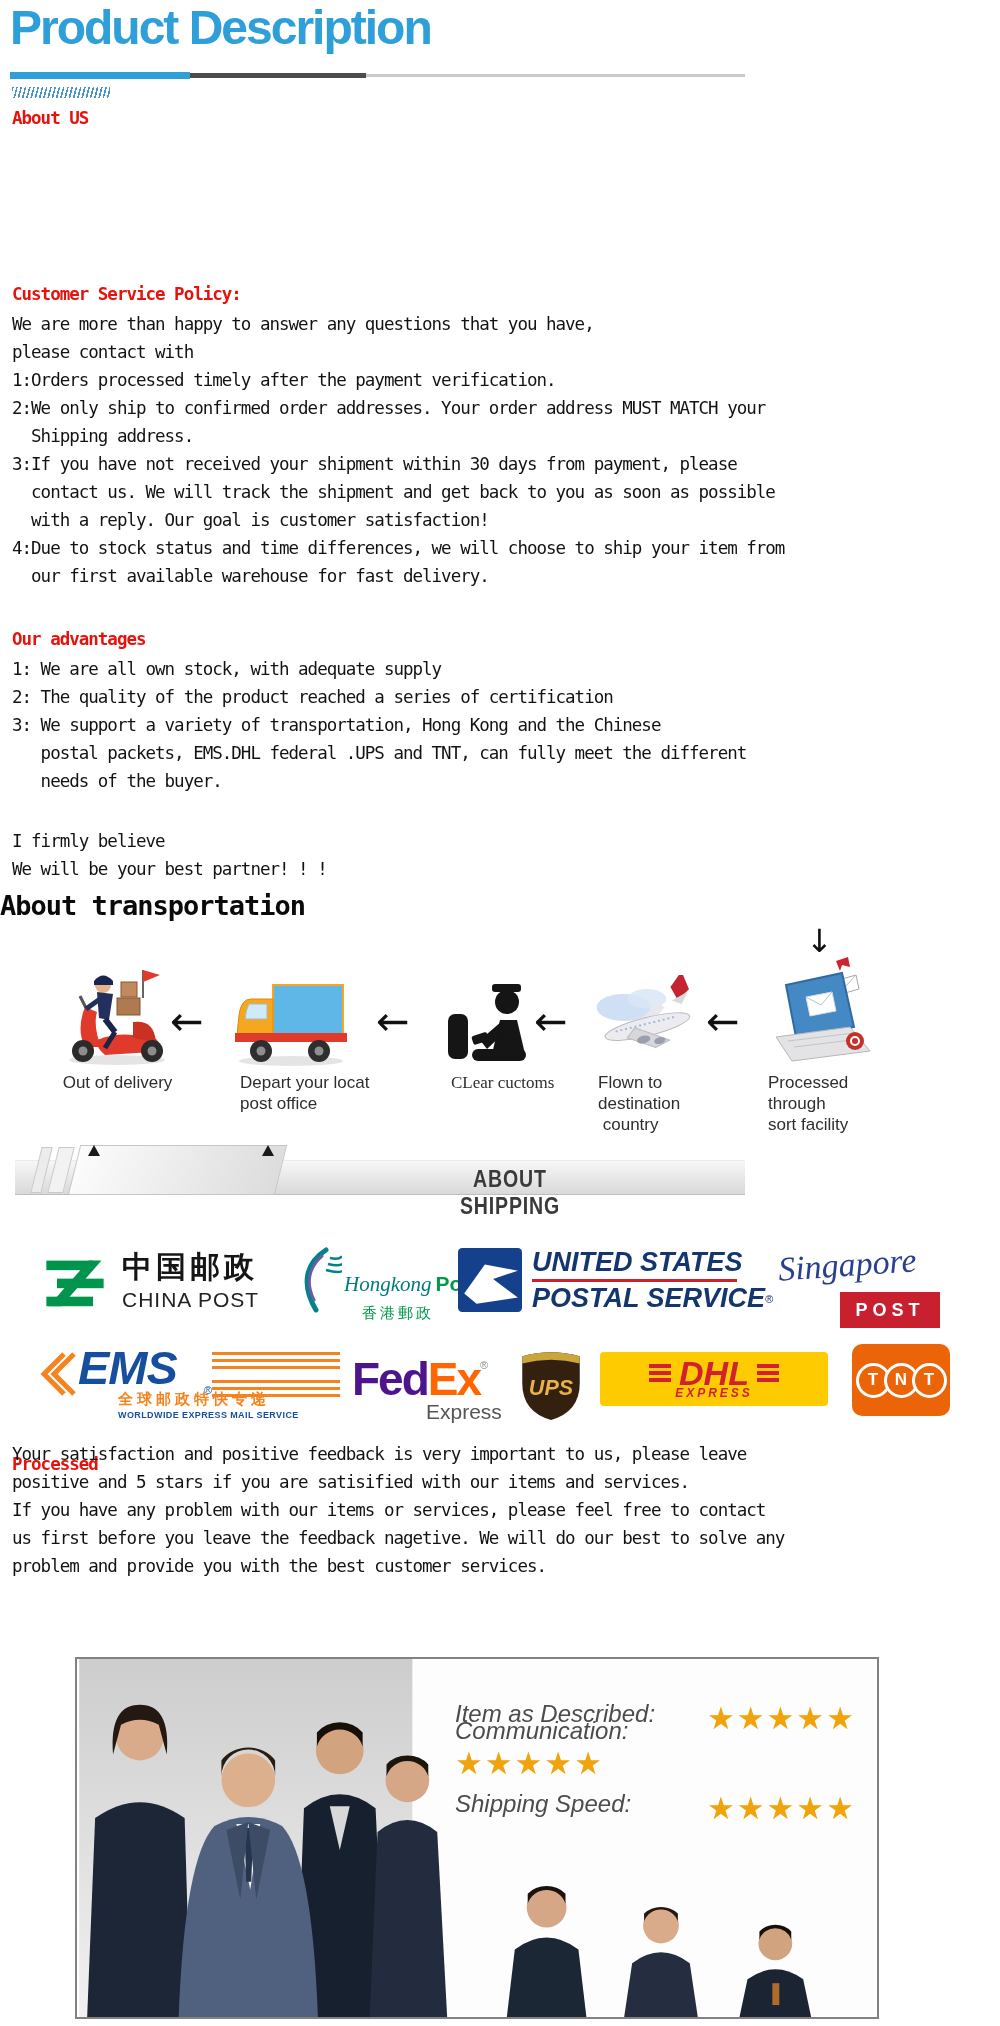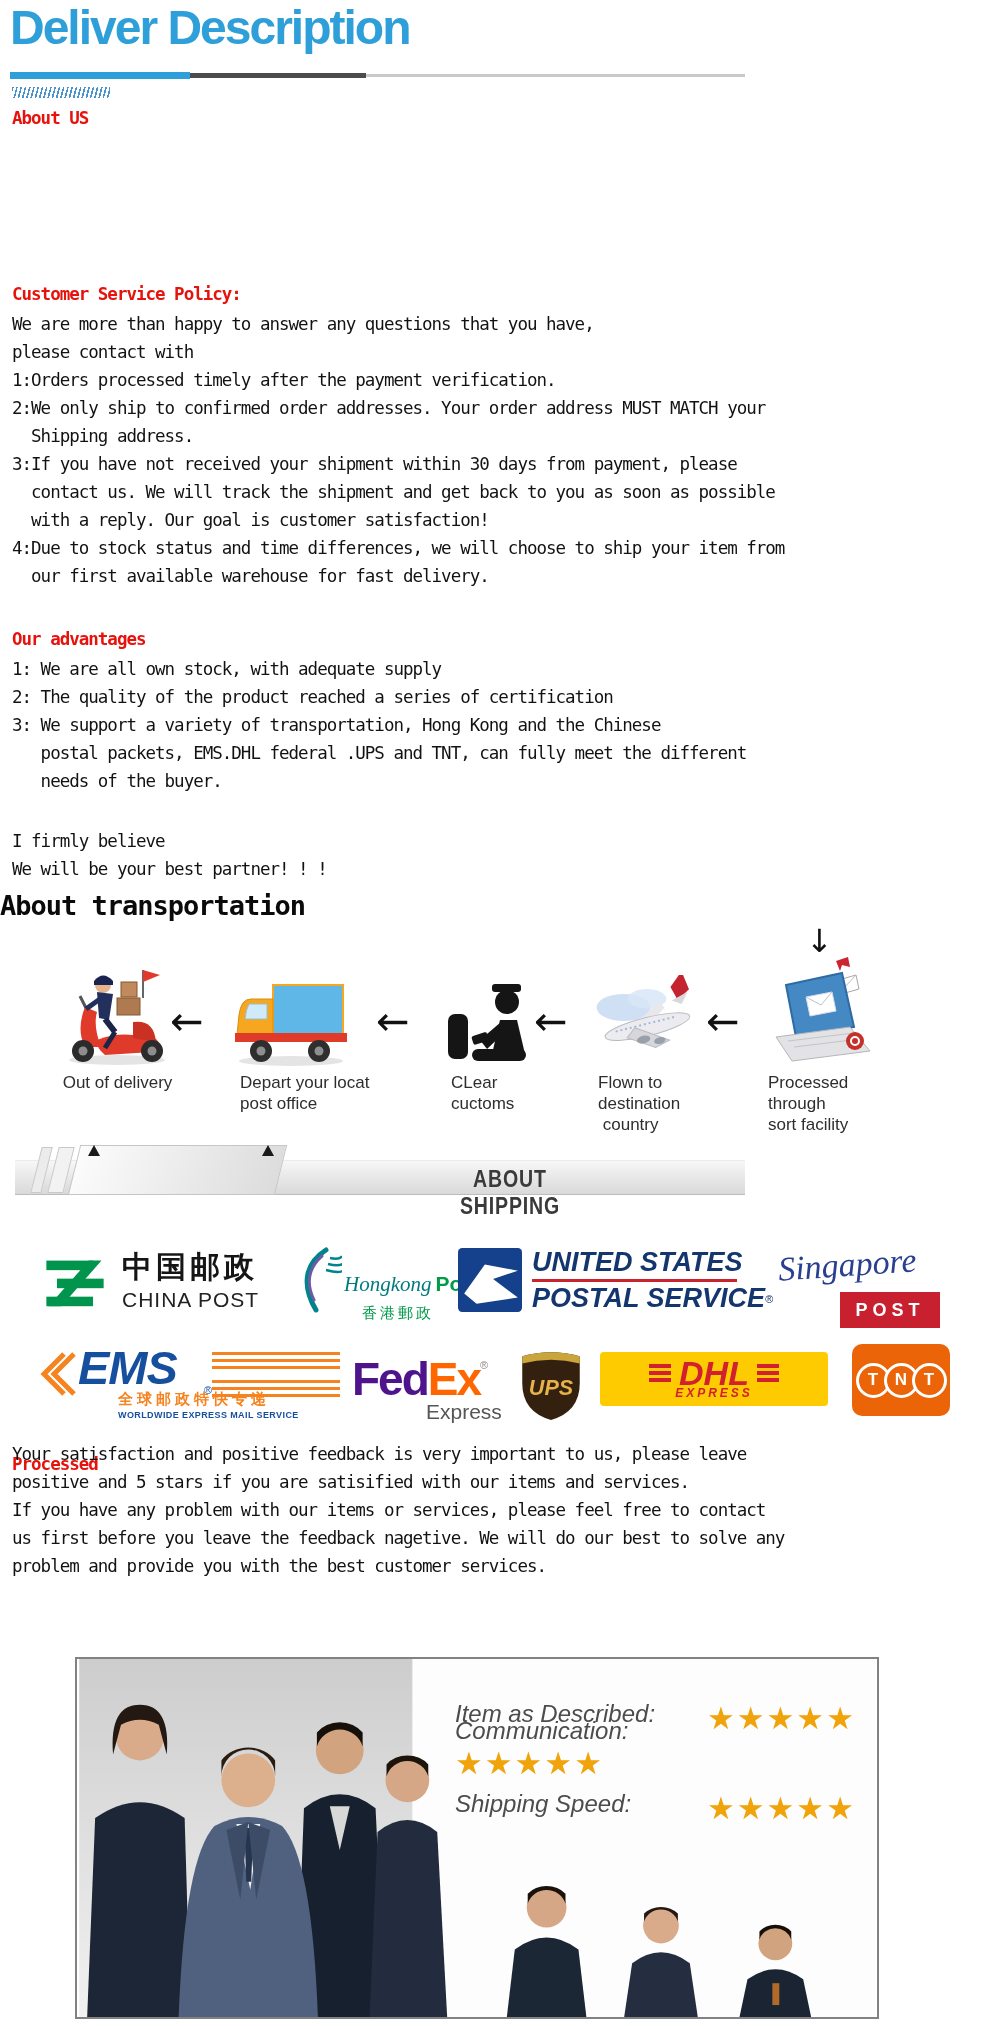--- a/index.html
+++ b/index.html
@@ -78,21 +78,21 @@
   .rating-label{width:252px;font-size:24px;color:#4c4c4c;}
   .stars{font-size:31px;letter-spacing:2px;font-family:"DejaVu Sans",sans-serif;}
   
   .photo-box{left:75px;top:1657px;width:800px;height:358px;border:2px solid #828282;background:#fff;}
 </style>
 </head>
 <body>
 
 <div class="page">
 
-  <div class="abs title">Deliver Description</div>
+  <div class="abs title">Product Description</div>
   <div class="abs bar-blue"></div>
   <div class="abs bar-dark"></div>
   <div class="abs bar-light"></div>
   <div class="abs hatch"></div>
 
   <div class="abs mono sec-head" style="left:12px;top:104px;">About US</div>
 
   <div class="abs mono sec-head" style="left:12px;top:280px;">Customer Service Policy:</div>
   <div class="abs mono para" style="left:12px;top:310px;">We are more than happy to answer any questions that you have,
 please contact with
@@ -175,21 +175,21 @@
           <rect x="4" y="42" width="20" height="45" rx="7"></rect>
           <rect x="28" y="77" width="54" height="12" rx="6"></rect>
           <circle cx="63" cy="30" r="12"></circle>
           <rect x="48" y="12" width="29" height="8" rx="3"></rect>
           <path d="M48,82 L56,48 L73,48 L81,82 Z"></path>
           <polygon points="57,50 36,68 43,77 63,58"></polygon>
           <rect x="28" y="62" width="16" height="9" rx="2" transform="rotate(-18 36 66)"></rect>
         </g>
       </svg>
     </div>
-    <div class="t-label" style="padding-left:15px;">CLear cuctoms</div>
+    <div class="t-label" style="padding-left:15px;font-family:Liberation Serif, serif;">CLear cuctoms</div>
   </div>
 
   <div class="abs flow-arrow" style="left:534px;">←</div>
 
   <div class="abs t-step" style="left:585px;width:140px;">
     <div class="t-icon" style="padding-right:18px;">
       <svg width="126" height="92" viewBox="0 0 126 92">
         <ellipse cx="40" cy="32" rx="28" ry="14" fill="#c7d9f2" opacity=".85"></ellipse>
         <ellipse cx="64" cy="23" rx="20" ry="10" fill="#d9e6f7" opacity=".85"></ellipse>
         <g transform="rotate(-14 63 46)">

